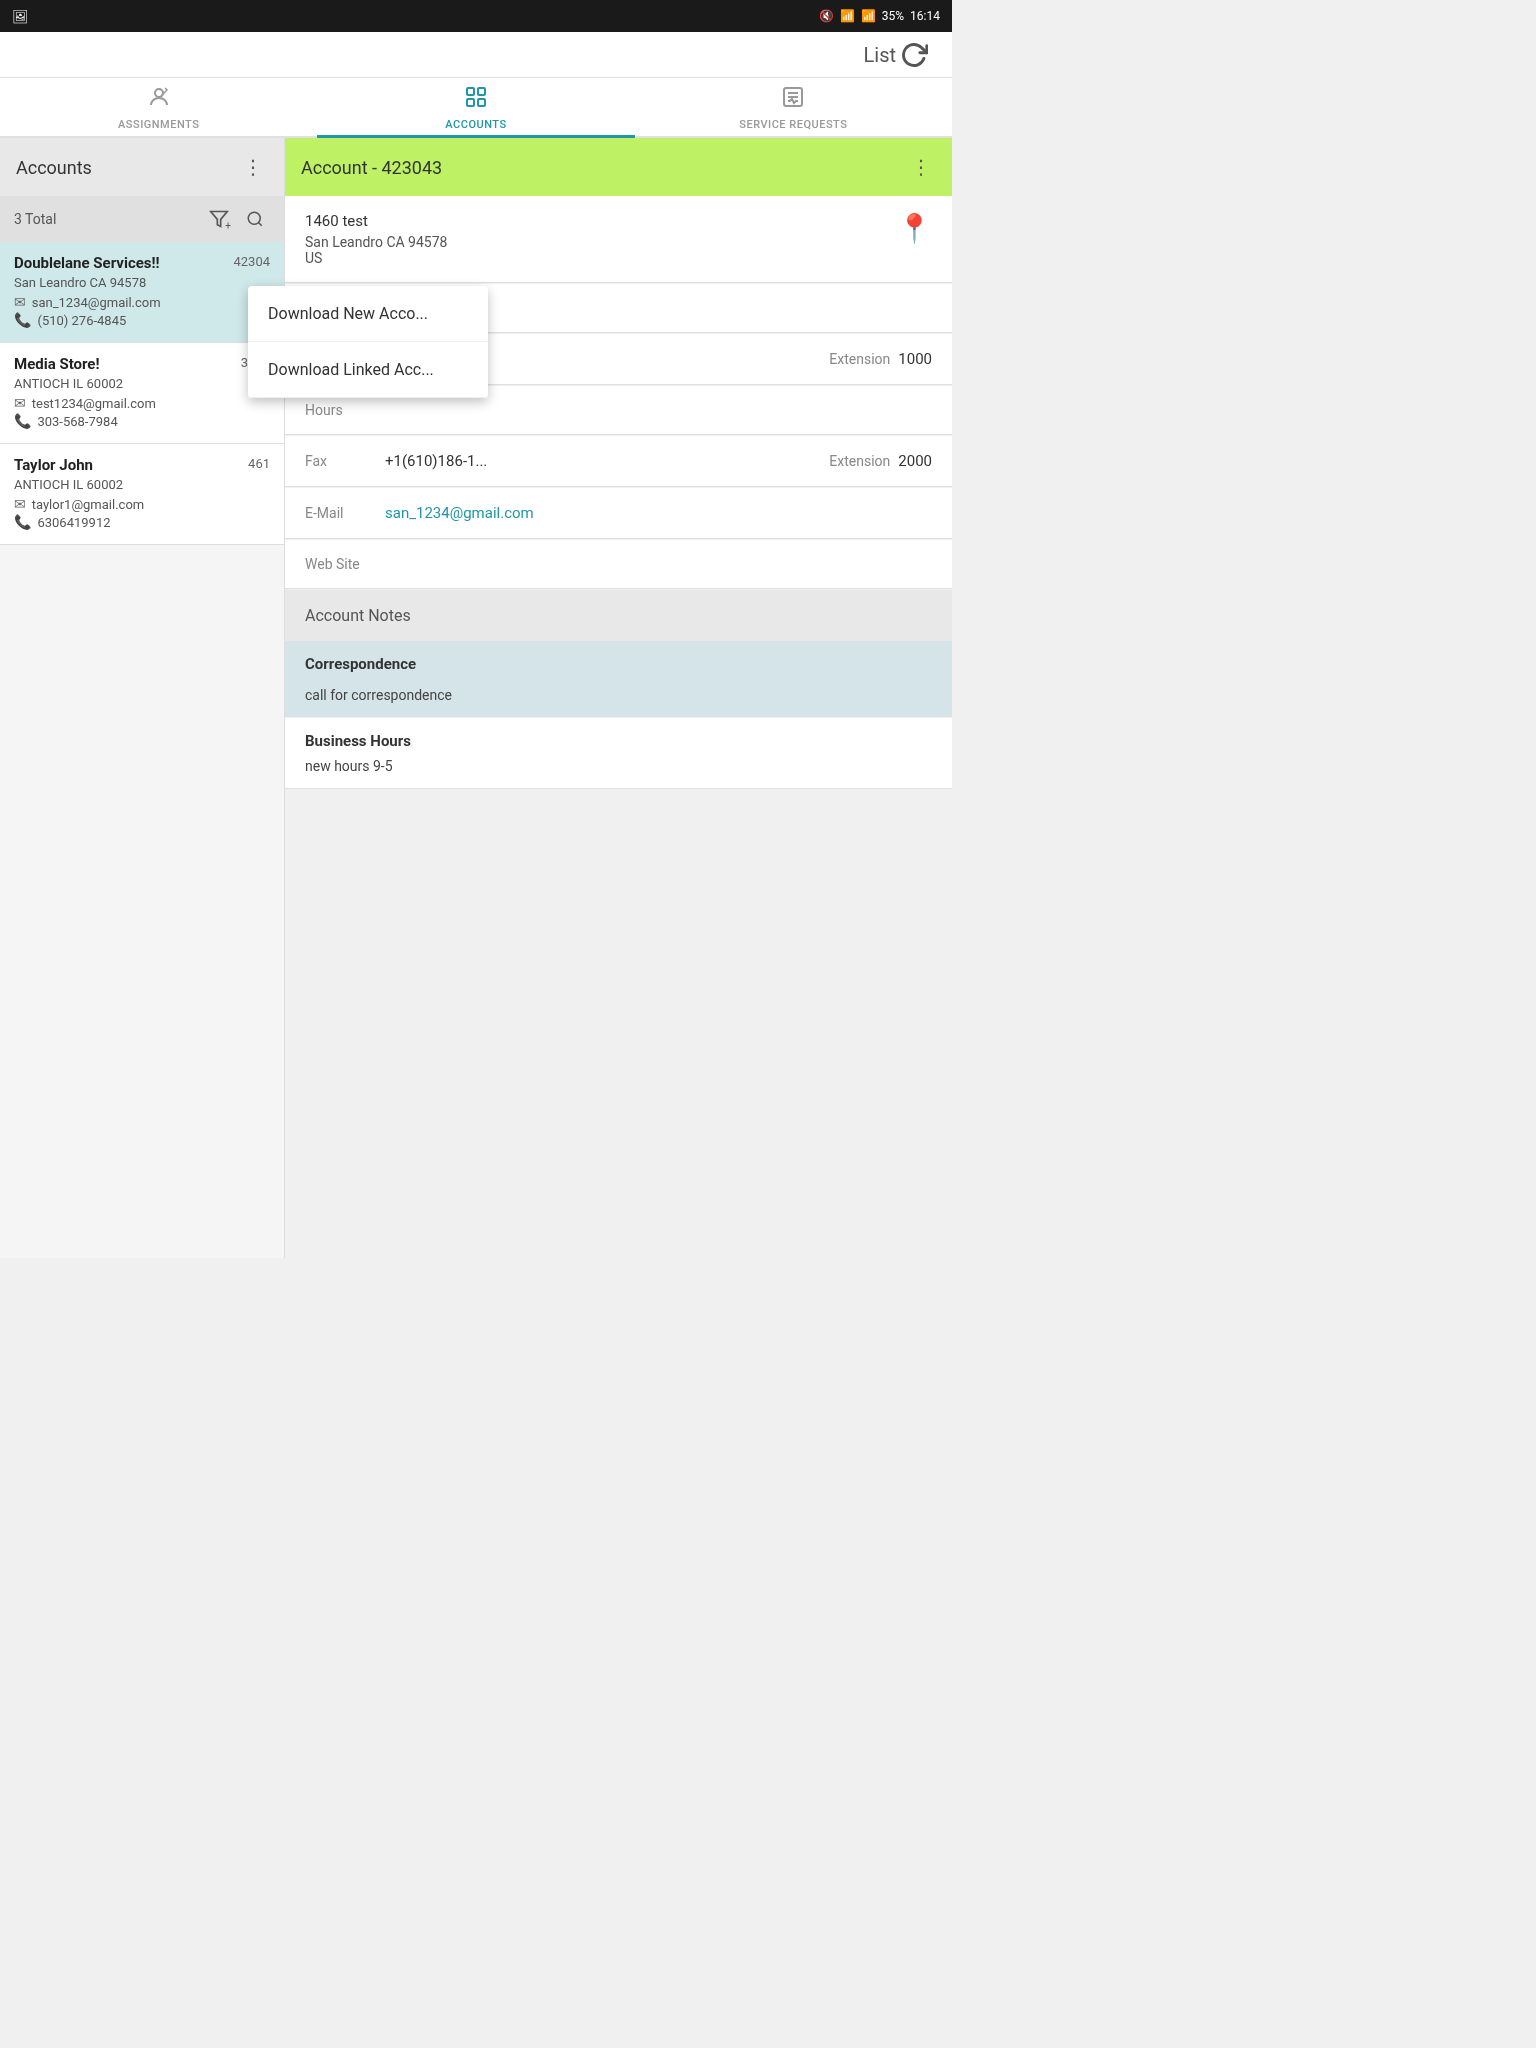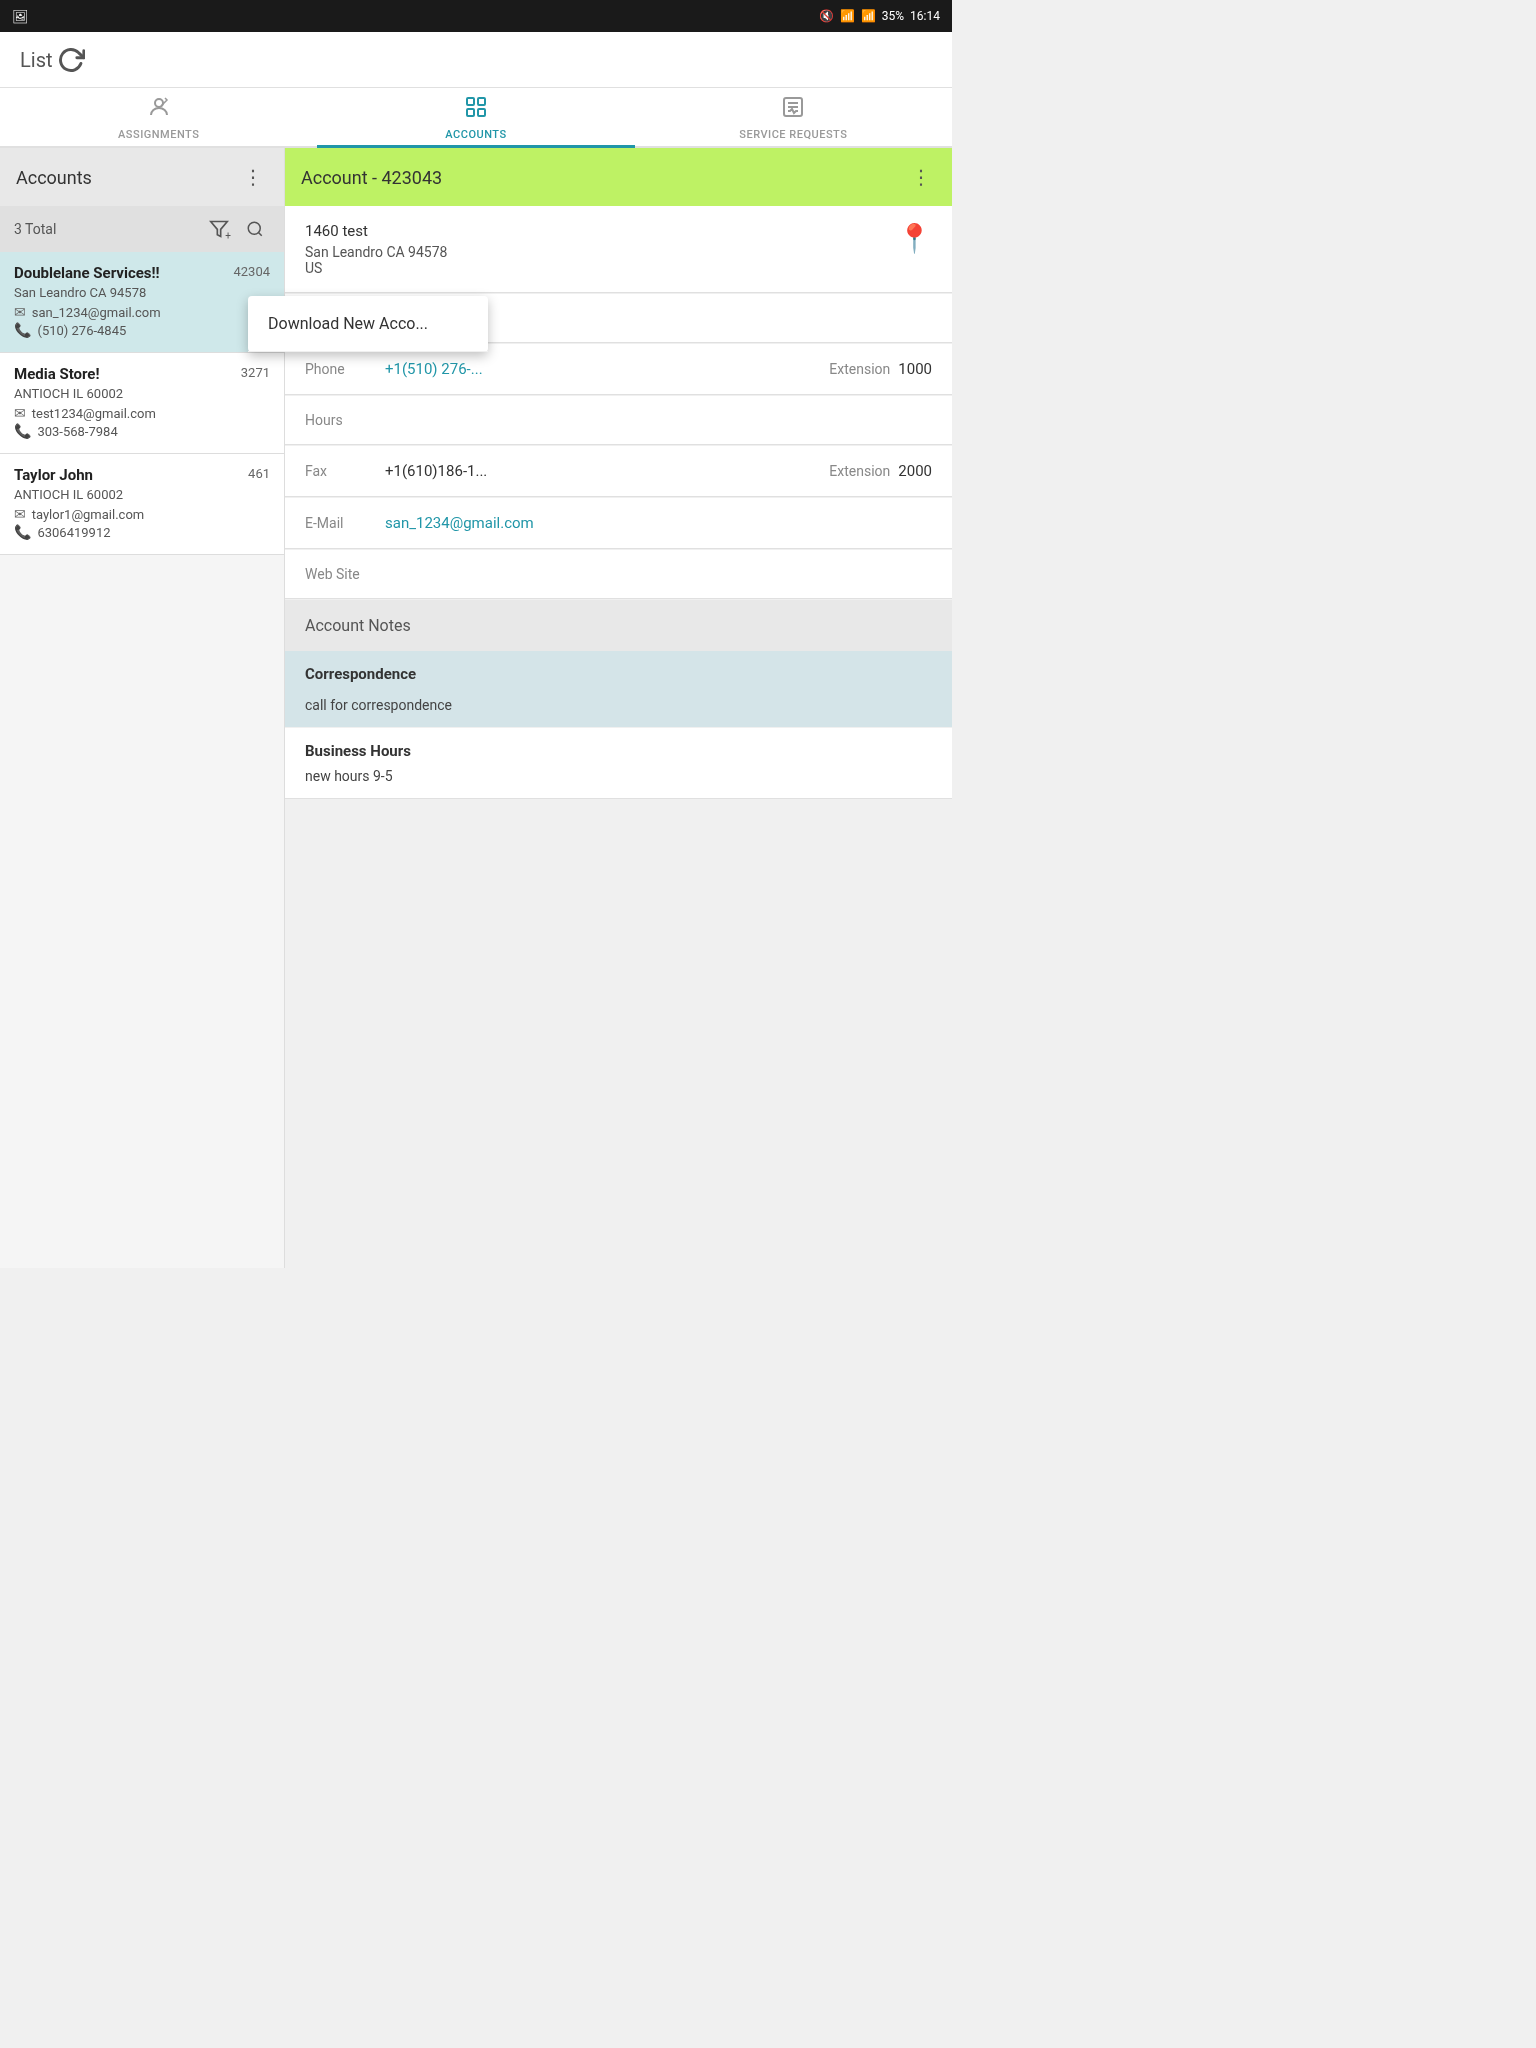--- a/index.html
+++ b/index.html
@@ -22,24 +22,24 @@
       padding: 0 12px;
       color: white;
       font-size: 13px;
     }
     .status-bar-left { display: flex; align-items: center; gap: 6px; }
     .status-bar-right { display: flex; align-items: center; gap: 6px; font-size: 12px; }
 
     
     .top-bar {
       background: white;
-      height: 56px;
-      display: flex;
-      align-items: center;
-      justify-content: flex-start;
+      height: 46px;
+      display: flex;
+      align-items: center;
+      justify-content: flex-end;
       padding: 12px 20px;
       border-bottom: 1px solid #e0e0e0;
     }
     .top-bar-title {
       font-size: 20px;
       color: #555;
       font-weight: 400;
     }
     .refresh-icon {
       width: 36px;
@@ -501,20 +501,21 @@
           <span class="contact-icon">📞</span>
           <span>6306419912</span>
         </div>
       </div>
 
     </div>
   </div>
 
   <div class="dropdown-menu" style="position:absolute;top:148px;left:248px;">
     <div class="dropdown-item">Download New Acco...</div>
+    <div class="dropdown-item">Download Linked Acc...</div>
   </div>
 
   <div class="right-panel">
 
     <div class="account-detail-header">
       <span class="account-detail-title">Account - 423043</span>
       <div class="three-dot-btn">⋮</div>
     </div>
 
     <div class="detail-row-address">

